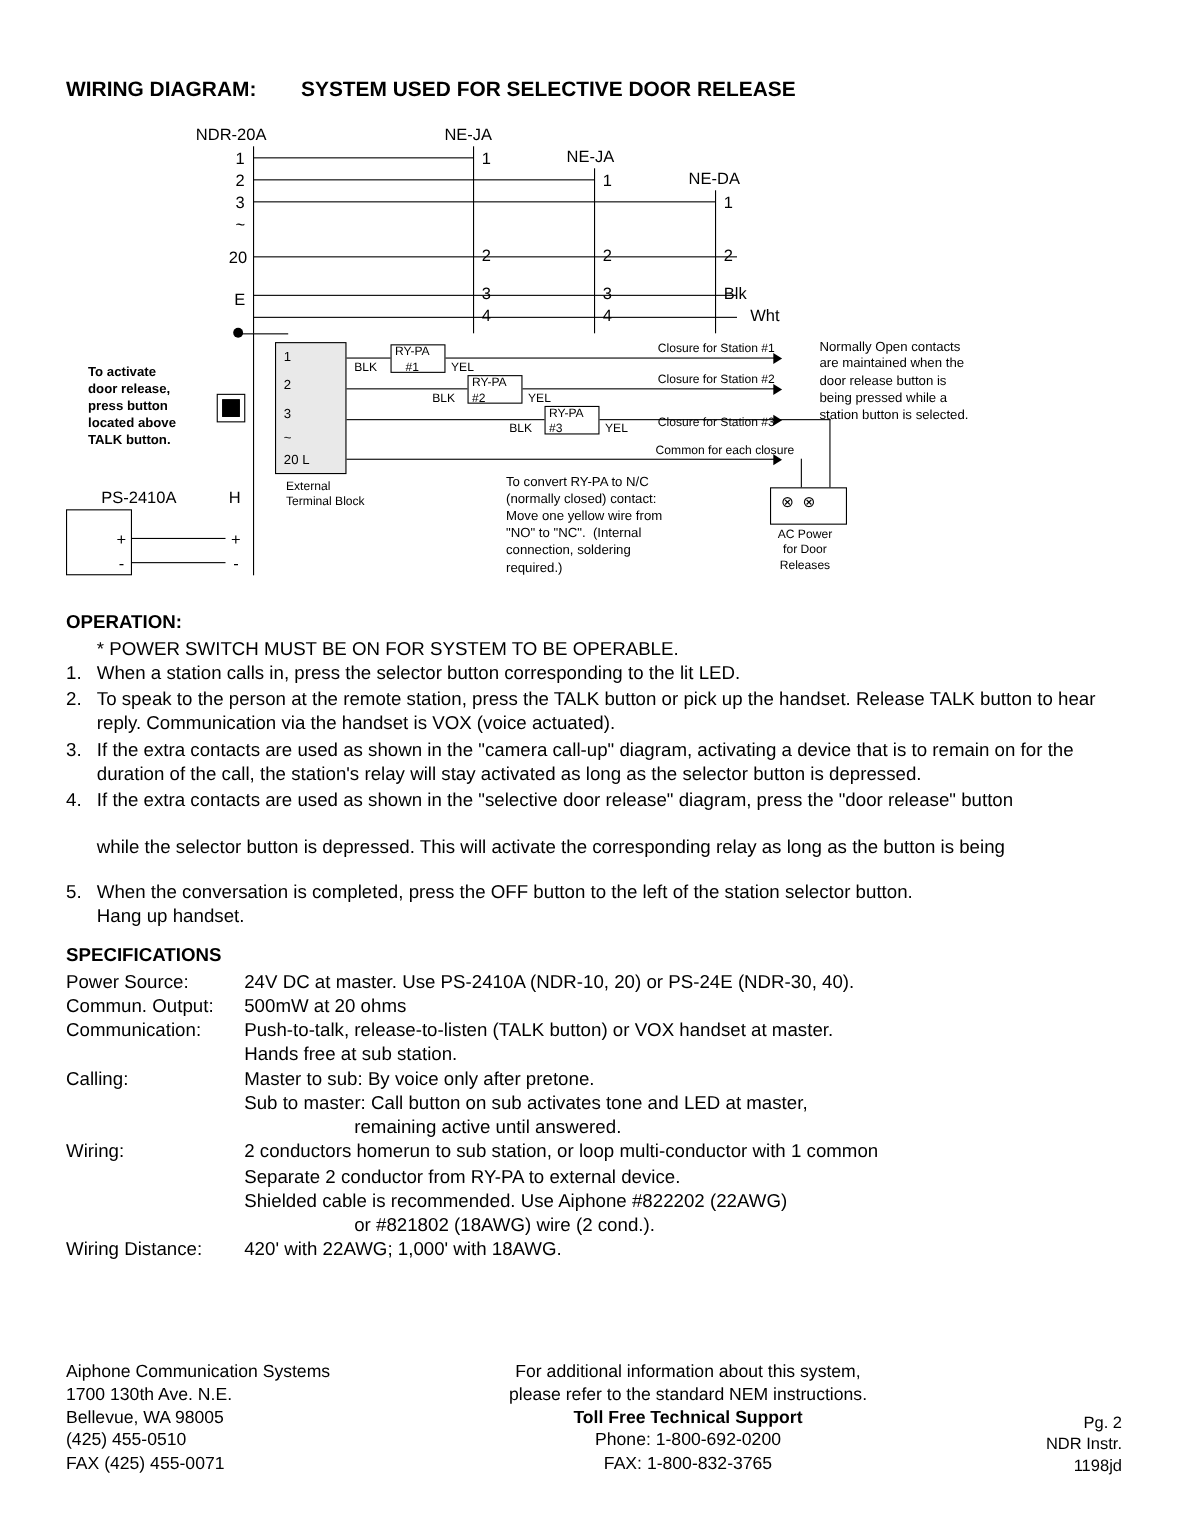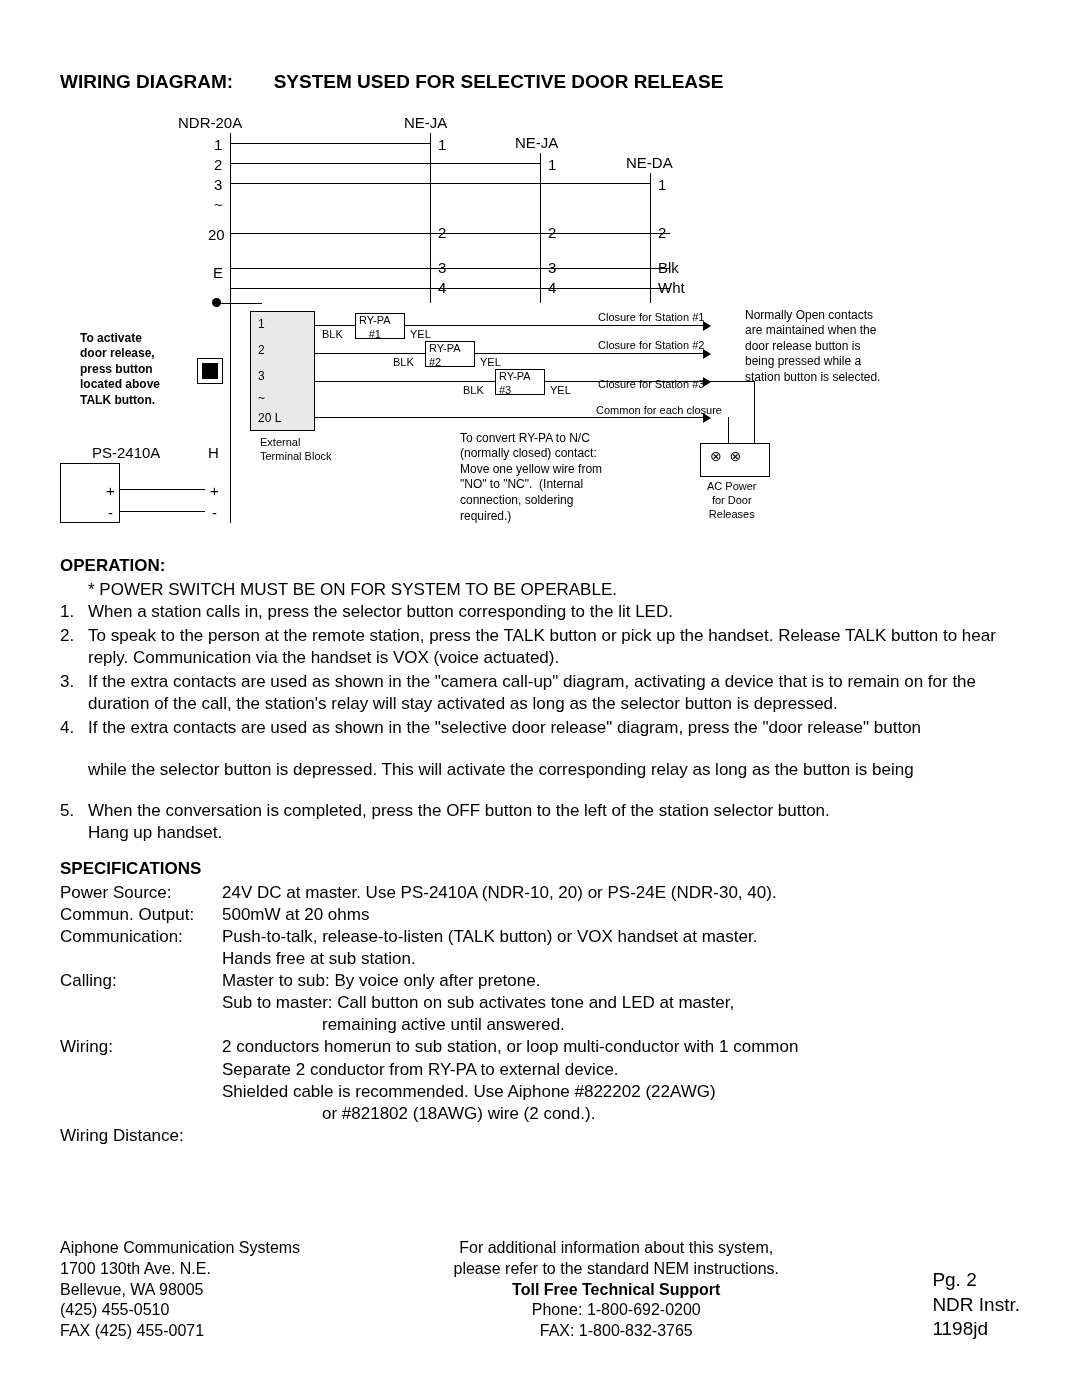--- a/index.html
+++ b/index.html
@@ -24,21 +24,21 @@
   .op .ind{padding-left:28px}
   .spec{margin-top:14px}
   .spec-row{display:flex}
   .spec-row .k{width:162px;flex-shrink:0}
   .spec-row .v{flex:1}
   .sub{padding-left:100px}
   .under{}
   .footer{position:absolute;left:60px;right:60px;bottom:55px;display:flex;justify-content:space-between;font-size:16px}
   .f-col{white-space:nowrap}
   .f-mid{text-align:center;flex:1}
-  .f-right{text-align:left;font-size:19px}
+  .f-right{text-align:right;font-size:15px}
   ol.ops{margin:0 0 0 0;padding:0 0 0 0;list-style:none}
   ol.ops li{display:flex}
   ol.ops li .n{width:28px;flex-shrink:0}
   ol.ops li .t{flex:1}
 </style>
 </head>
 <body>
 
 <div class="page">
 
@@ -78,21 +78,21 @@
     <div class="lbl" style="left:488px;top:42px">1</div>
     <div class="lbl" style="left:488px;top:110px">2</div>
     <div class="lbl" style="left:488px;top:145px">3</div>
     <div class="lbl" style="left:488px;top:165px">4</div>
 
     <div class="vl" style="left:590px;top:60px;height:130px"></div>
     <div class="hl" style="left:480px;top:70px;width:110px"></div>
     <div class="lbl" style="left:598px;top:62px">1</div>
     <div class="lbl" style="left:598px;top:110px">2</div>
     <div class="lbl" style="left:598px;top:145px">Blk</div>
-    <div class="lbl" style="left:598px;top:165px">Wht</div>
+    <div class="lbl" style="left:622px;top:165px">Wht</div>
 
     <div class="hl" style="left:170px;top:120px;width:440px"></div>
     <div class="hl" style="left:170px;top:155px;width:440px"></div>
     <div class="hl" style="left:170px;top:175px;width:440px"></div>
 
     <div class="dot" style="left:152px;top:185px"></div>
     <div class="hl" style="left:157px;top:190px;width:45px"></div>
 
     <div class="box" style="left:190px;top:198px;width:65px;height:120px;background:#e9e9e9"></div>
     <div class="lbl sm" style="left:198px;top:204px">1</div>
@@ -254,20 +254,21 @@
         <div class="spec-row">
           <div class="k"></div>
           <div class="v"><span class="under">Shielded cable is recommended.</span>  Use Aiphone #822202 (22AWG)</div>
         </div>
         <div class="spec-row">
           <div class="k"></div>
           <div class="v"><span class="sub">or #821802 (18AWG) wire (2 cond.).</span></div>
         </div>
         <div class="spec-row">
           <div class="k">Wiring Distance:</div>
+          <div class="v">420' with 22AWG; 1,000' with 18AWG.</div>
         </div>
       </div>
   </div>
 
   <div class="footer">
     <div class="f-col">
       <div>Aiphone Communication Systems</div>
       <div>1700 130th Ave. N.E.</div>
       <div>Bellevue, WA  98005</div>
       <div>(425) 455-0510</div>

